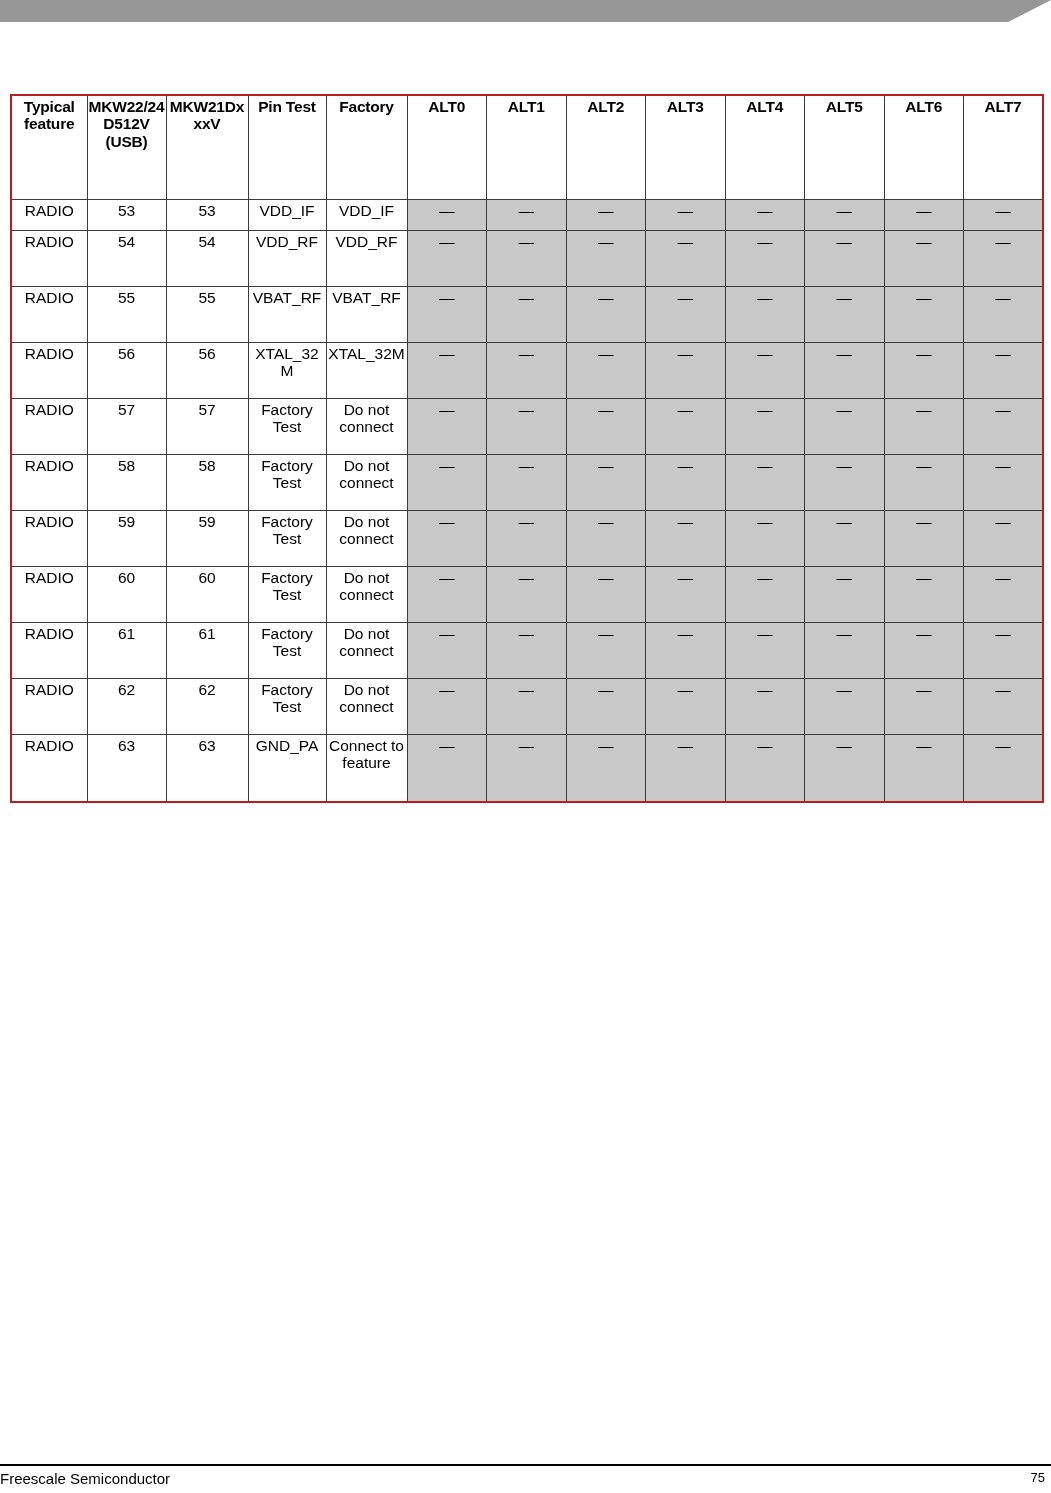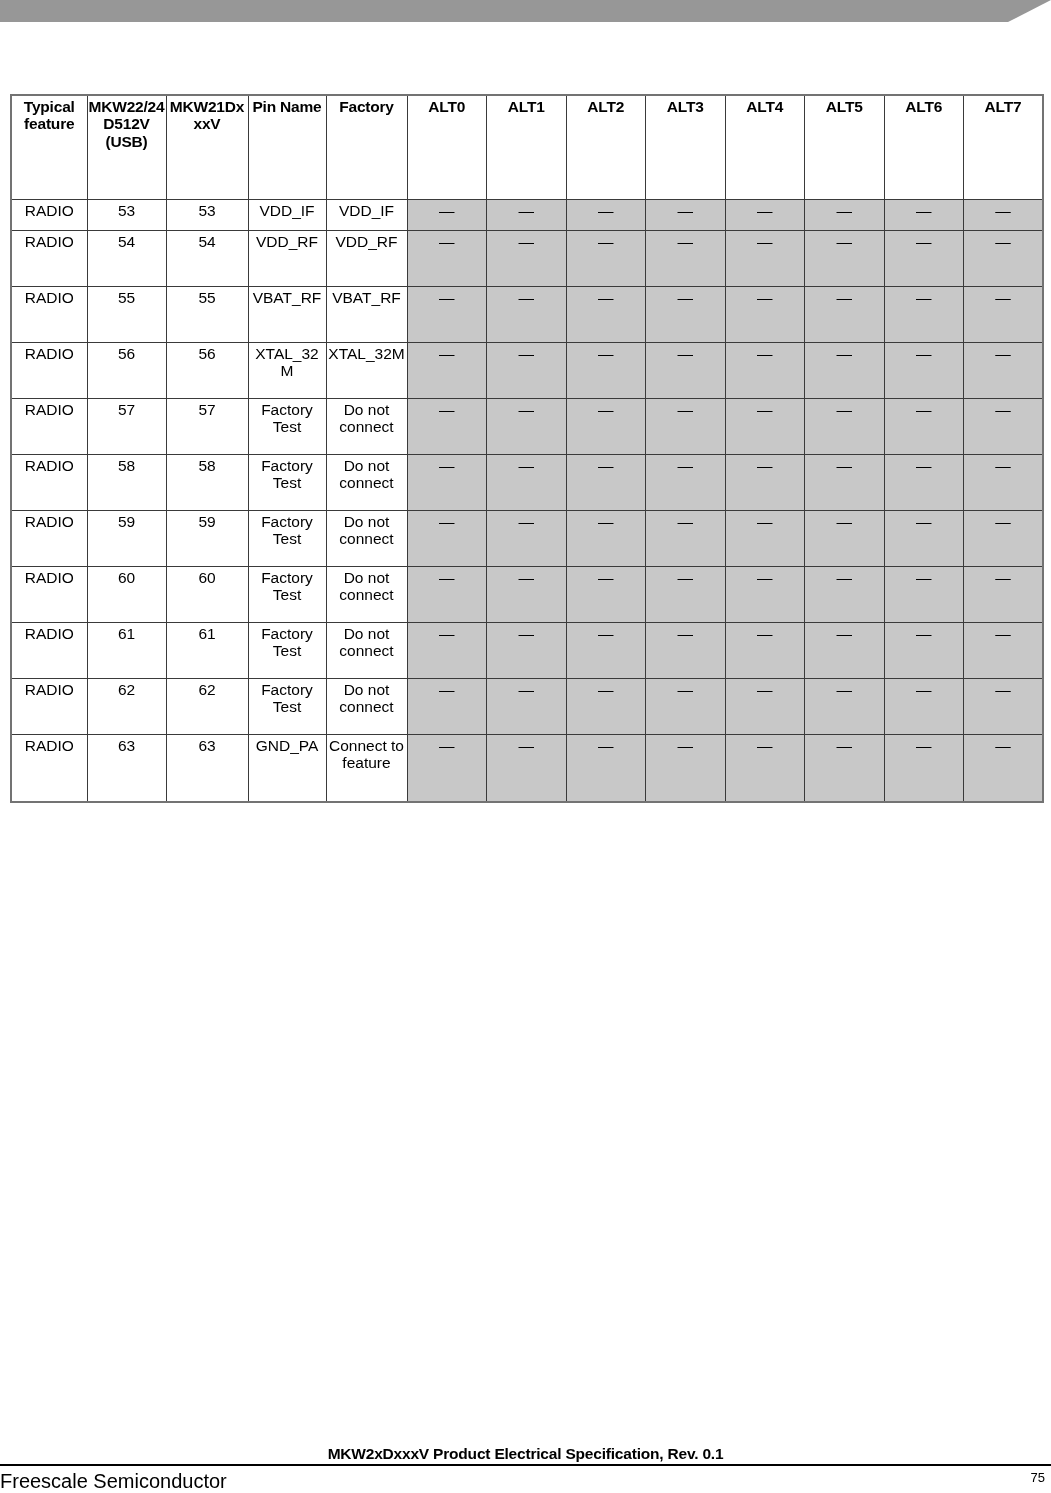--- a/index.html
+++ b/index.html
@@ -40,21 +40,21 @@
   .pin-table-wrap {
     position: absolute;
     left: 10px;
     top: 94px;
     width: 1034px;
   }
   table.pin-table {
     border-collapse: collapse;
     table-layout: fixed;
     width: 1034px;
-    border: 2px solid #737373;
+    border: 2px solid #b91c1c;
   }
   table.pin-table td,
   table.pin-table th {
     border: 1px solid #3a3a3a;
     padding: 2px 1px;
     text-align: center;
     vertical-align: top;
     font-size: 15.5px;
     line-height: 1.12;
     word-wrap: break-word;
@@ -110,21 +110,21 @@
     left: 0;
     top: 1464px;
     width: 1051px;
     height: 2px;
     background: #000000;
   }
   .footer-left {
     position: absolute;
     left: 0px;
     top: 1470px;
-    font-size: 20px;
+    font-size: 15px;
   }
   .footer-right {
     position: absolute;
     right: 6px;
     top: 1470px;
     font-size: 13px;
   }
 </style>
 </head>
 <body>
@@ -148,21 +148,21 @@
         <col class="c-alt">
           <col class="c-alt">
           <col class="c-alt">
           <col class="c-alt">
       </colgroup>
       <thead>
         <tr>
           <th>Typical feature</th>
           <th>MKW22/24D512V (USB)</th>
           <th>MKW21DxxxV</th>
-          <th>Pin Name</th>
+          <th>Pin Test</th>
           <th>Factory</th>
           <th>ALT0</th>
           <th>ALT1</th>
           <th>ALT2</th>
           <th>ALT3</th>
           <th>ALT4</th>
           <th>ALT5</th>
           <th>ALT6</th>
           <th>ALT7</th>
         </tr>
@@ -330,18 +330,17 @@
             <td class="alt"><span class="dash">—</span></td>
             <td class="alt"><span class="dash">—</span></td>
             <td class="alt"><span class="dash">—</span></td>
             <td class="alt"><span class="dash">—</span></td>
             <td class="alt"><span class="dash">—</span></td>
           </tr>
         </tbody>
     </table>
   </div>
 
-  <div class="footer-title">MKW2xDxxxV Product Electrical Specification, Rev. 0.1</div>
   <div class="footer-rule"></div>
   <div class="footer-left">Freescale Semiconductor</div>
   <div class="footer-right">75</div>
 
 </div>
 
 </body></html>

